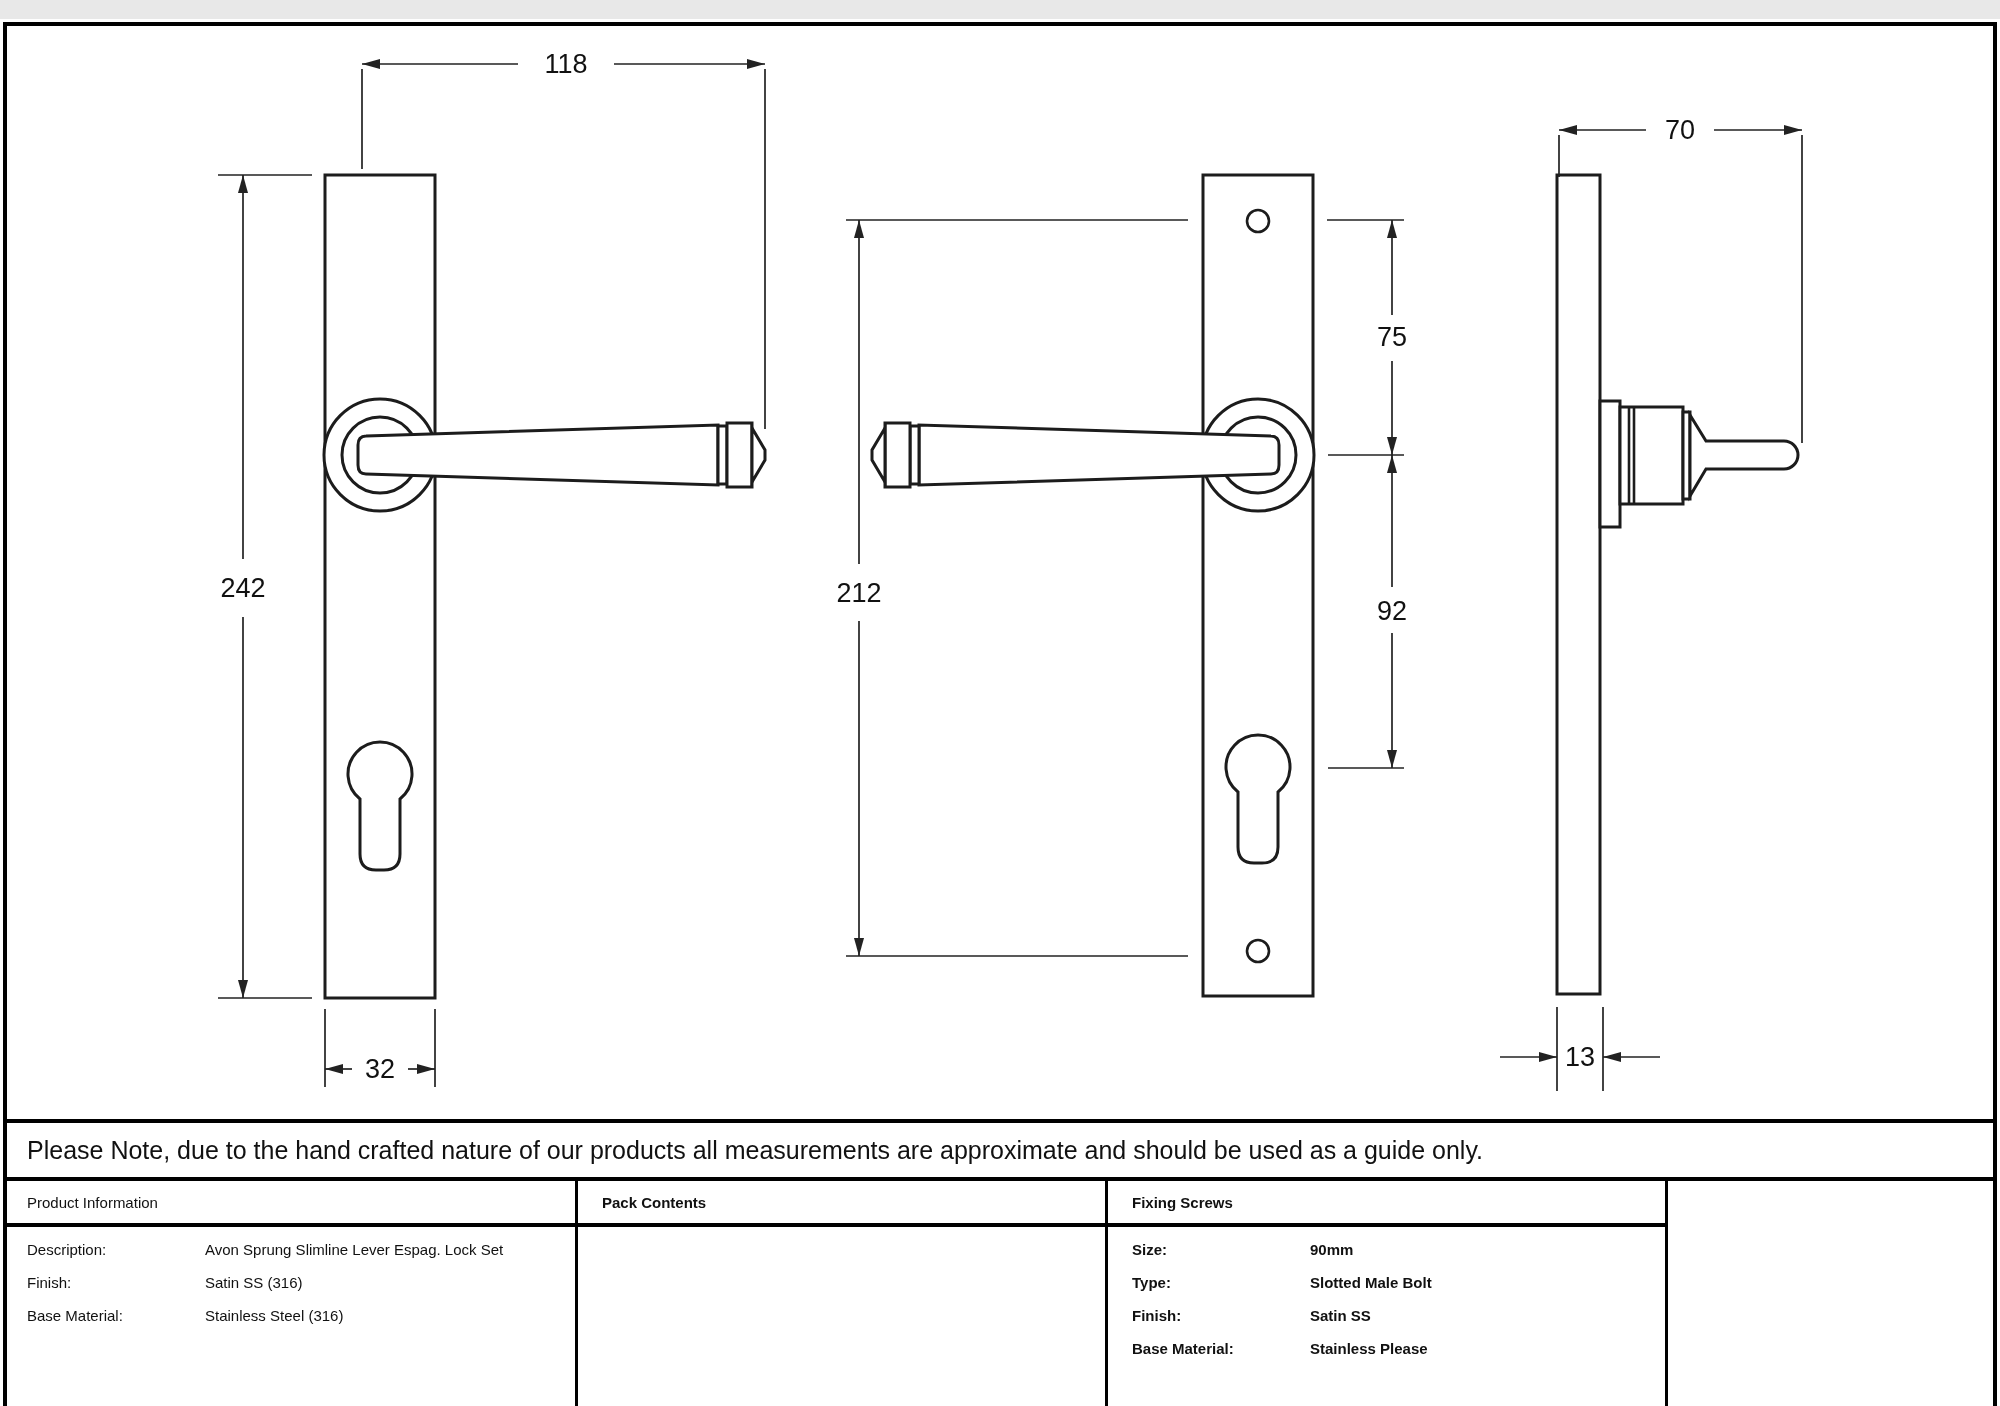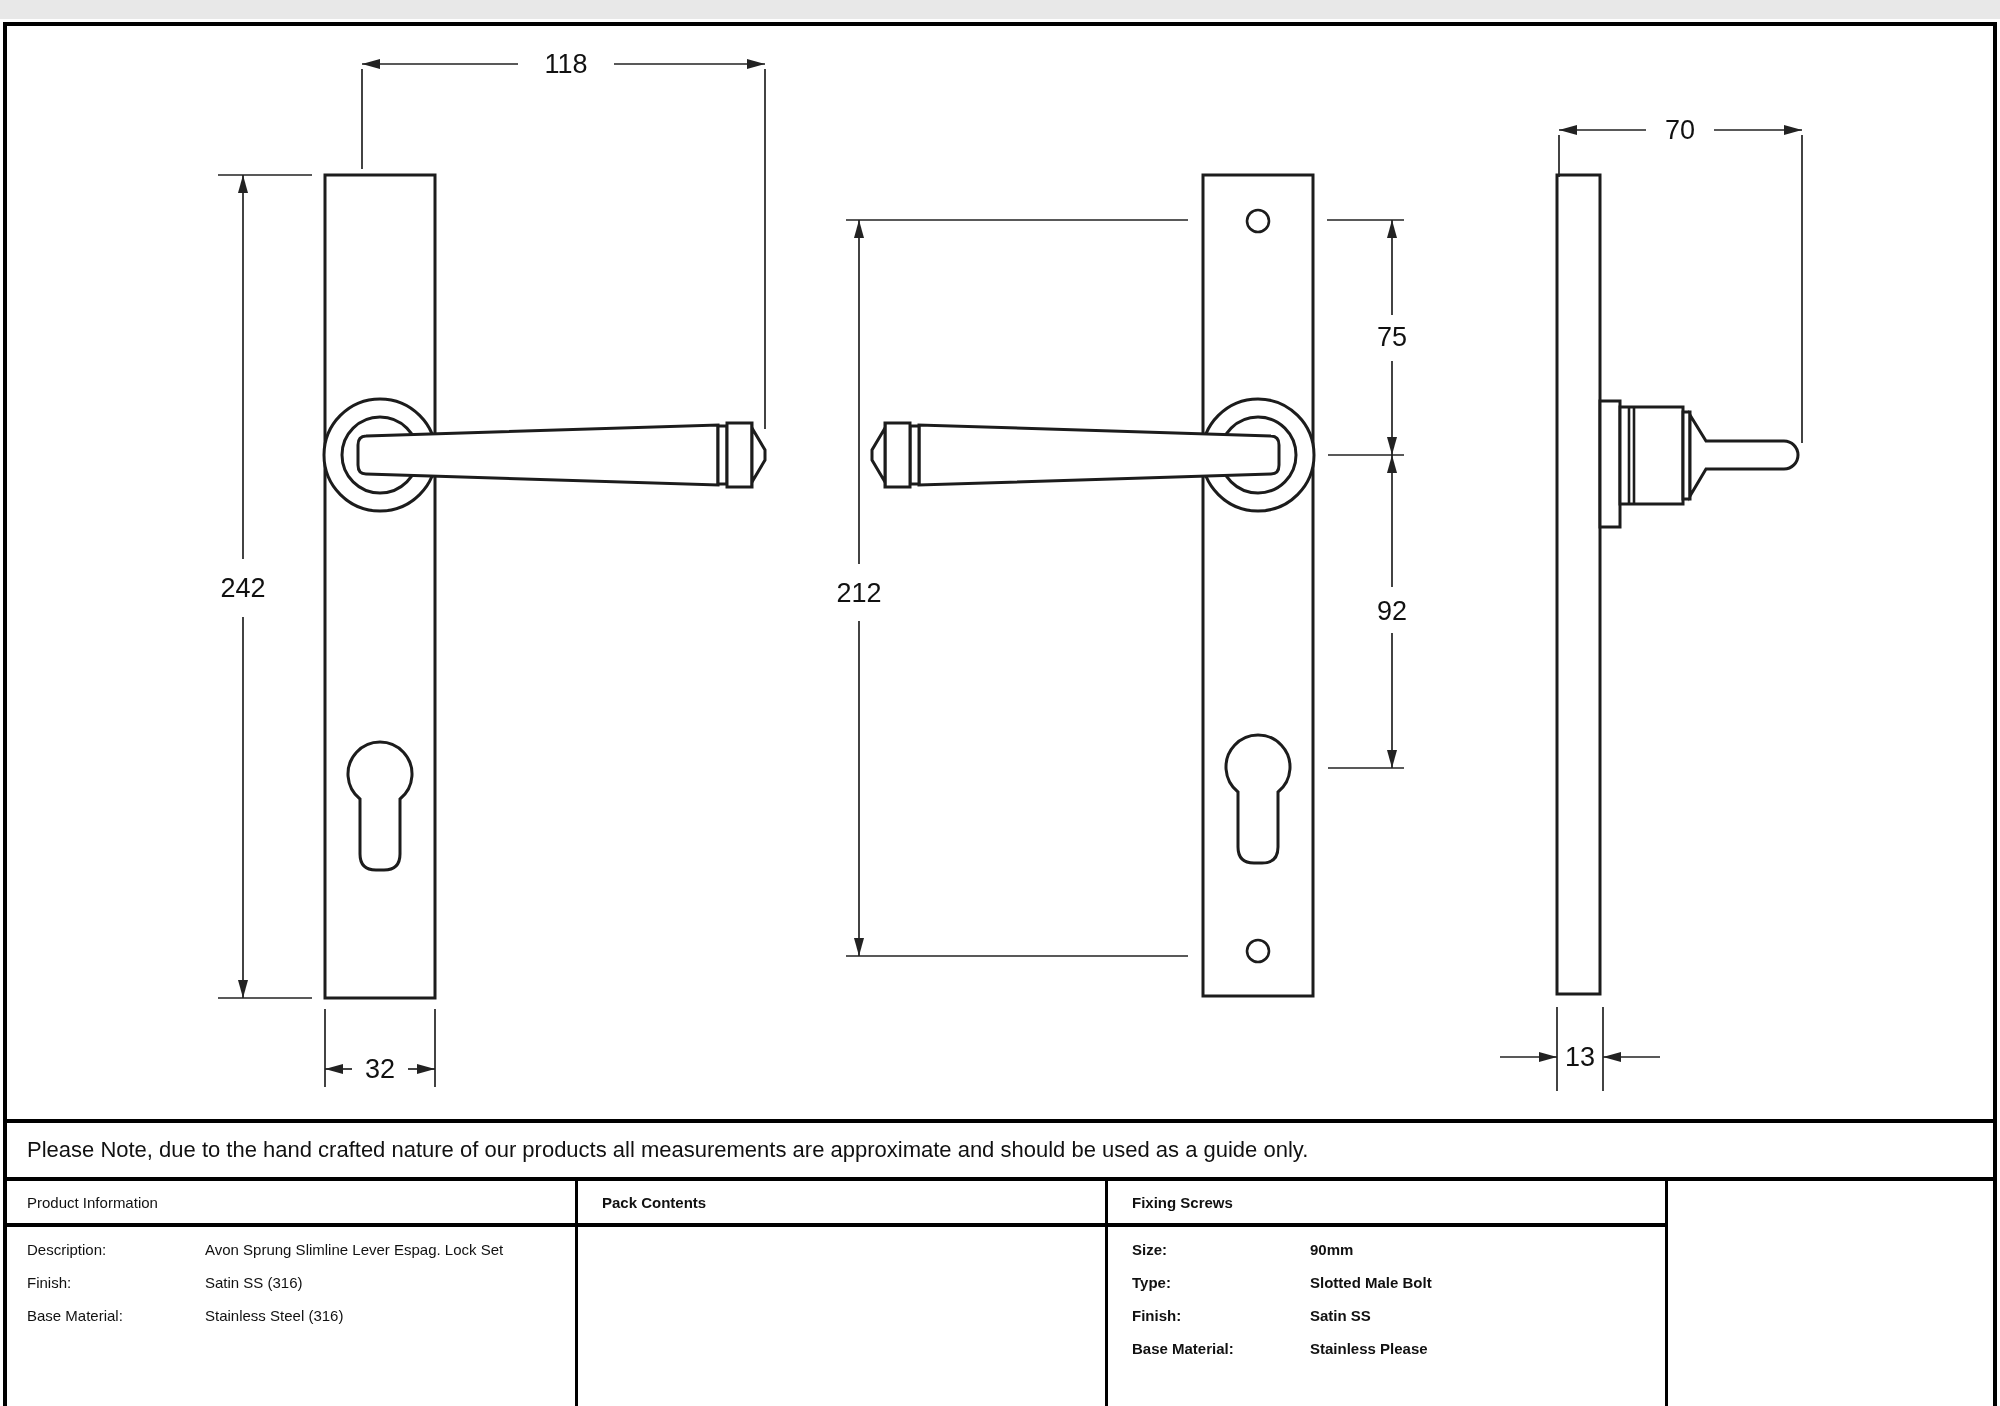--- a/index.html
+++ b/index.html
@@ -13,21 +13,21 @@
   svg.drawing { position:absolute; left:0; top:0; }
   svg.drawing .obj { fill:#fff; stroke:#1c1c1c; stroke-width:3; }
   svg.drawing .obj-thin { fill:none; stroke:#1c1c1c; stroke-width:2.6; }
   svg.drawing .dim { fill:none; stroke:#222; stroke-width:1.7; }
   svg.drawing .arr { fill:#222; stroke:none; }
   svg.drawing text { font-family:"Liberation Sans", sans-serif; font-size:27px; fill:#111; text-anchor:middle; }
 
   .note-row {
     position:absolute; left:3px; right:3px; top:1100px; height:62px; box-sizing:border-box;
     border-top:4px solid #000; border-bottom:4px solid #000;
-    display:flex; align-items:center; padding-left:24px; font-size:22px;
+    display:flex; align-items:center; padding-left:24px; font-size:25px;
   }
   .spec-table { position:absolute; left:3px; right:3px; top:1162px; height:241px; font-size:15px; }
   .col { position:absolute; top:0; bottom:0; box-sizing:border-box; }
   .col-1 { left:0; width:572px; }
   .col-2 { left:572px; width:530px; border-left:3px solid #000;font-weight:bold; }
   .col-3 { left:1102px; width:560px; border-left:3px solid #000;font-weight:bold; }
   .col-4 { left:1662px; right:0; border-left:3px solid #000; }
   .col-header {
     height:46px; box-sizing:border-box; border-bottom:4px solid #000;
     display:flex; align-items:center; padding-left:24px;

